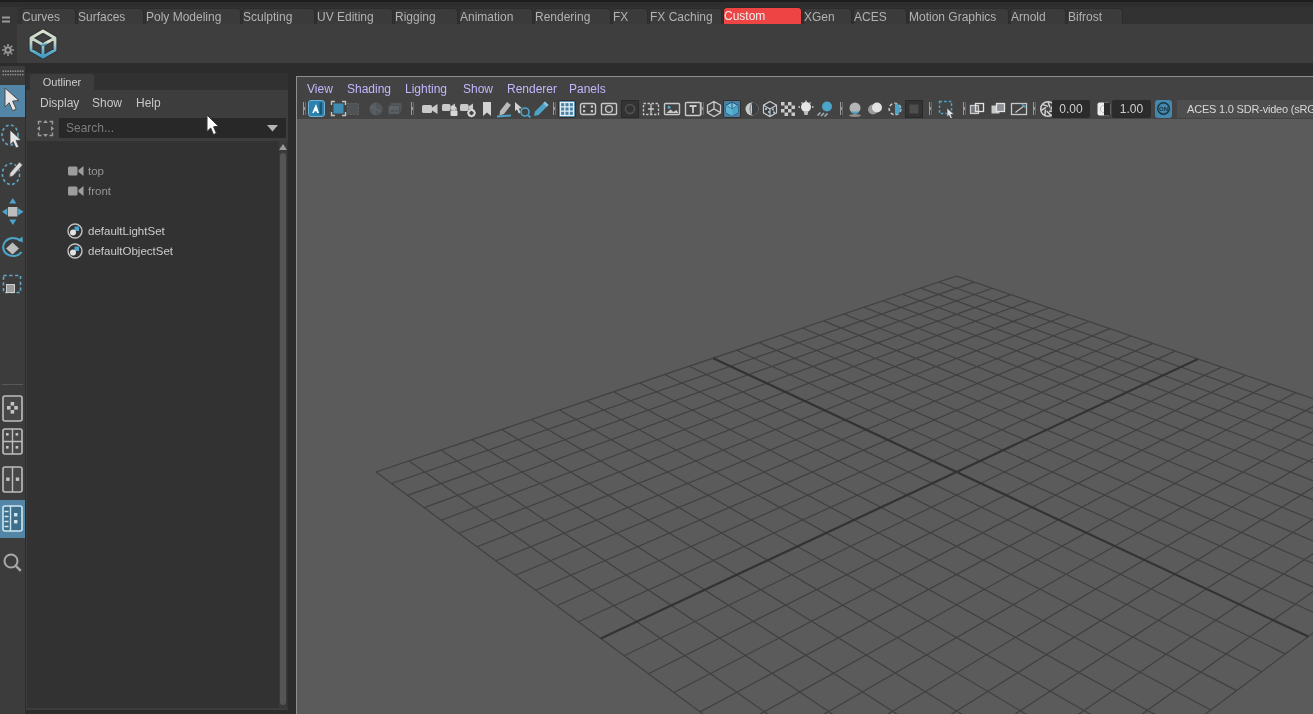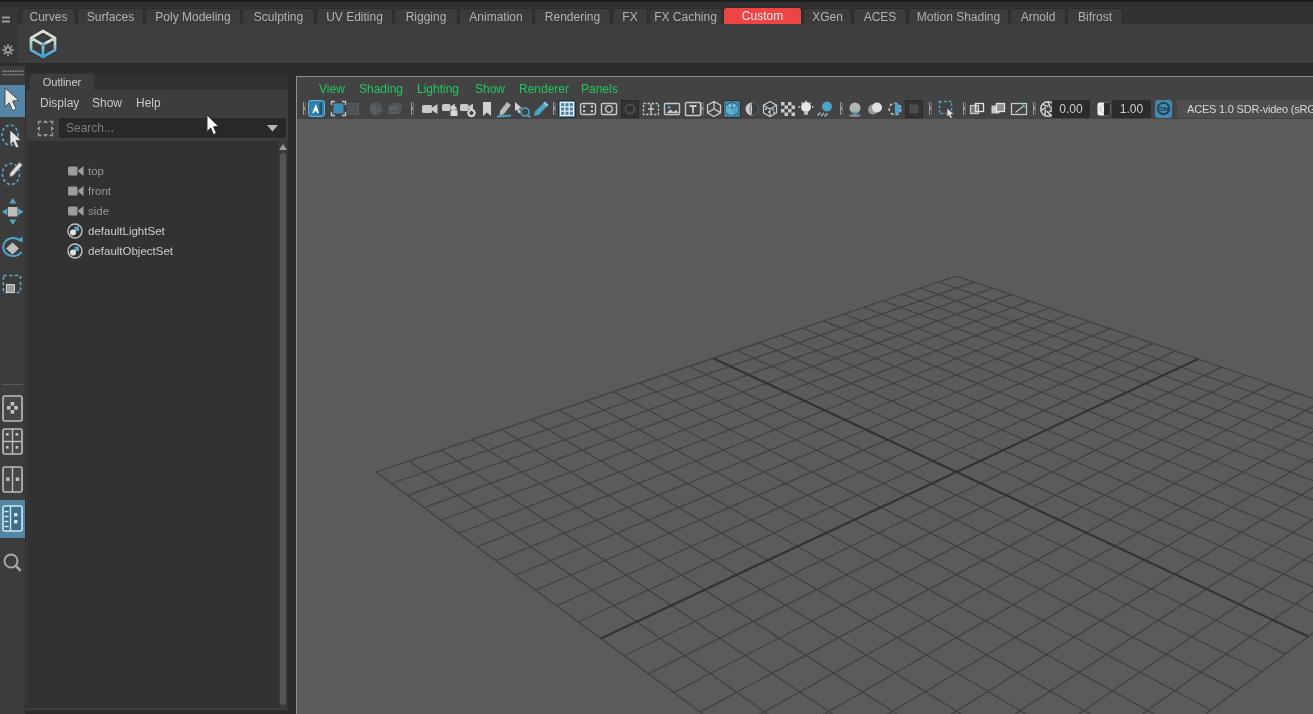--- a/index.html
+++ b/index.html
@@ -2,21 +2,21 @@
 <html><head><meta charset="utf-8"><style>
 *{margin:0;padding:0;box-sizing:border-box}
 html,body{width:1313px;height:714px;overflow:hidden;background:#2c2c2c;
 font-family:"Liberation Sans",sans-serif;-webkit-font-smoothing:antialiased}
 .abs{position:absolute}
 #root{position:relative;width:1313px;height:714px}
 
 #topstrip{left:0;top:0;width:1313px;height:7px;background:#2e2e2e;border-top:2px solid #1e1e1e}
 #tabbar{left:17px;top:7px;width:1296px;height:17px;background:#323232}
 .tab{position:absolute;top:1px;height:16px;background:#3b3b3b;border-radius:4px 4px 0 0;
-color:#b2b2b2;font-size:12px;line-height:17px;text-align:center;border:1px solid #2c2c2c;border-bottom:none}
+color:#b2b2b2;font-size:12px;line-height:17px;text-align:left;border:1px solid #2c2c2c;border-bottom:none}
 .tab.active{background:#ef4444;color:#eeeeee;top:0;height:17px;z-index:3}
 #shelf{left:17px;top:24px;width:1296px;height:39px;background:#3e3e3e}
 #leftstrip{left:0;top:7px;width:17px;height:56px;background:#363636}
 #gapband{left:0;top:63px;width:1313px;height:13px;background:#2c2c2c}
 
 #toolbox{left:0;top:66px;width:25px;height:648px;background:#3c3c3c}
 
 #outliner{left:26px;top:73px;width:262px;height:637px;background:#3d3d3d}
 #ol-tabbar{position:absolute;left:0;top:0;width:262px;height:17px;background:#313131}
 #ol-tab{position:absolute;left:4px;top:1px;width:64px;height:16px;background:#3d3d3d;border-radius:3px 3px 0 0;color:#cccccc;font-size:11px;line-height:16px;text-align:center}
@@ -24,21 +24,21 @@
 #ol-menus span{position:absolute;top:6px}
 #ol-search{position:absolute;left:33px;top:45px;width:227px;height:20px;background:#282828;border-radius:0;color:#7d7d7d;font-size:12px;line-height:20px}
 #ol-tree{position:absolute;left:1px;top:68px;width:261px;height:567px;background:#323232}
 .trow{position:absolute;left:0;width:100%;height:20px;font-size:11.5px;line-height:20px}
 .trow .lbl{position:absolute;left:61px;top:0}
 .cam{color:#969696}.set{color:#cccccc}
 #ol-scroll{position:absolute;right:1px;top:68px;width:8px;height:567px;background:#3a3a3a}
 #ol-thumb{position:absolute;left:1px;top:12px;width:6px;height:552px;background:#555555;border-radius:3px}
 
 #vp{left:296px;top:76px;width:1017px;height:638px;background:#434343;border-left:1px solid #8f8f8f;border-top:1px solid #8f8f8f}
-#vp-menus{position:absolute;left:12px;top:2px;width:924px;height:20px;color:#22c55e;font-size:12px}
+#vp-menus{position:absolute;left:0;top:2px;width:924px;height:20px;color:#c4b5fd;font-size:12px}
 #vp-menus span{position:absolute;top:3px}
 #vp-tools{position:absolute;left:0;top:22px;width:1194px;height:21px}
 #vp-canvas{position:absolute;left:0;top:42px;width:1016px;height:597px;background:#5b5b5b;overflow:hidden}
 .grip{position:absolute;top:3px;width:3px;height:13px;border-left:1px solid #9a9a9a;border-right:1px solid #6a6a6a}
 .grip:before{content:"";position:absolute;left:0px;top:5px;width:1px;height:3px;background:#9a9a9a}
 .ticon{position:absolute;top:1px;width:18px;height:18px}
 .tfield{position:absolute;top:1px;height:18px;background:#2b2b2b;border-radius:2px;color:#cfcfcf;font-size:12px;text-align:center;line-height:18px}
 </style></head><body>
 <div id="root">
 
@@ -176,21 +176,21 @@
 <div class="tab" style="left:223px;width:73px">Sculpting</div>
 <div class="tab" style="left:297px;width:77px">UV Editing</div>
 <div class="tab" style="left:375px;width:64px">Rigging</div>
 <div class="tab" style="left:440px;width:74px">Animation</div>
 <div class="tab" style="left:515px;width:77px">Rendering</div>
 <div class="tab" style="left:593px;width:36px">FX</div>
 <div class="tab" style="left:630px;width:73px">FX Caching</div>
 <div class="tab active" style="left:704px;width:79px">Custom</div>
 <div class="tab" style="left:784px;width:49px">XGen</div>
 <div class="tab" style="left:834px;width:54px">ACES</div>
-<div class="tab" style="left:889px;width:101px">Motion Shading</div>
+<div class="tab" style="left:889px;width:101px">Motion Graphics</div>
 <div class="tab" style="left:991px;width:56px">Arnold</div>
 <div class="tab" style="left:1048px;width:56px">Bifrost</div>
 </div>
 
 <div class="abs" id="outliner">
  <div id="ol-tabbar"></div>
       <div id="ol-tab">Outliner</div>
  <div id="ol-menus">
         <span style="left:14px">Display</span>
         <span style="left:66px">Show</span>
@@ -218,27 +218,20 @@
             <path d="M15.5 0v10l-5-4v-2z" fill="#9d9d9d"></path>
           </svg>
           <span class="lbl">top</span>
         </div>
   <div class="trow cam" style="top:40px">
           <svg class="abs" style="left:41px;top:5px" width="16" height="10">
             <rect x="0" y="0.5" width="9.5" height="9" rx="1.5" fill="#9d9d9d"></rect>
             <path d="M15.5 0v10l-5-4v-2z" fill="#9d9d9d"></path>
           </svg>
           <span class="lbl">front</span>
-        </div>
-  <div class="trow cam" style="top:60px">
-          <svg class="abs" style="left:41px;top:5px" width="16" height="10">
-            <rect x="0" y="0.5" width="9.5" height="9" rx="1.5" fill="#9d9d9d"></rect>
-            <path d="M15.5 0v10l-5-4v-2z" fill="#9d9d9d"></path>
-          </svg>
-          <span class="lbl">side</span>
         </div>
   <div class="trow set" style="top:80px">
           <svg class="abs" style="left:40px;top:2px" width="16" height="16" viewBox="0 0 16 16">
             <circle cx="8" cy="8" r="7" fill="none" stroke="#c2c2c2" stroke-width="1.4"></circle>
             <rect x="7.5" y="3.5" width="4.5" height="4.5" fill="#4da4c9"></rect>
             <circle cx="6" cy="9.5" r="3" fill="#e2e2e2"></circle>
           </svg>
           <span class="lbl">defaultLightSet</span>
         </div>
   <div class="trow set" style="top:100px">

